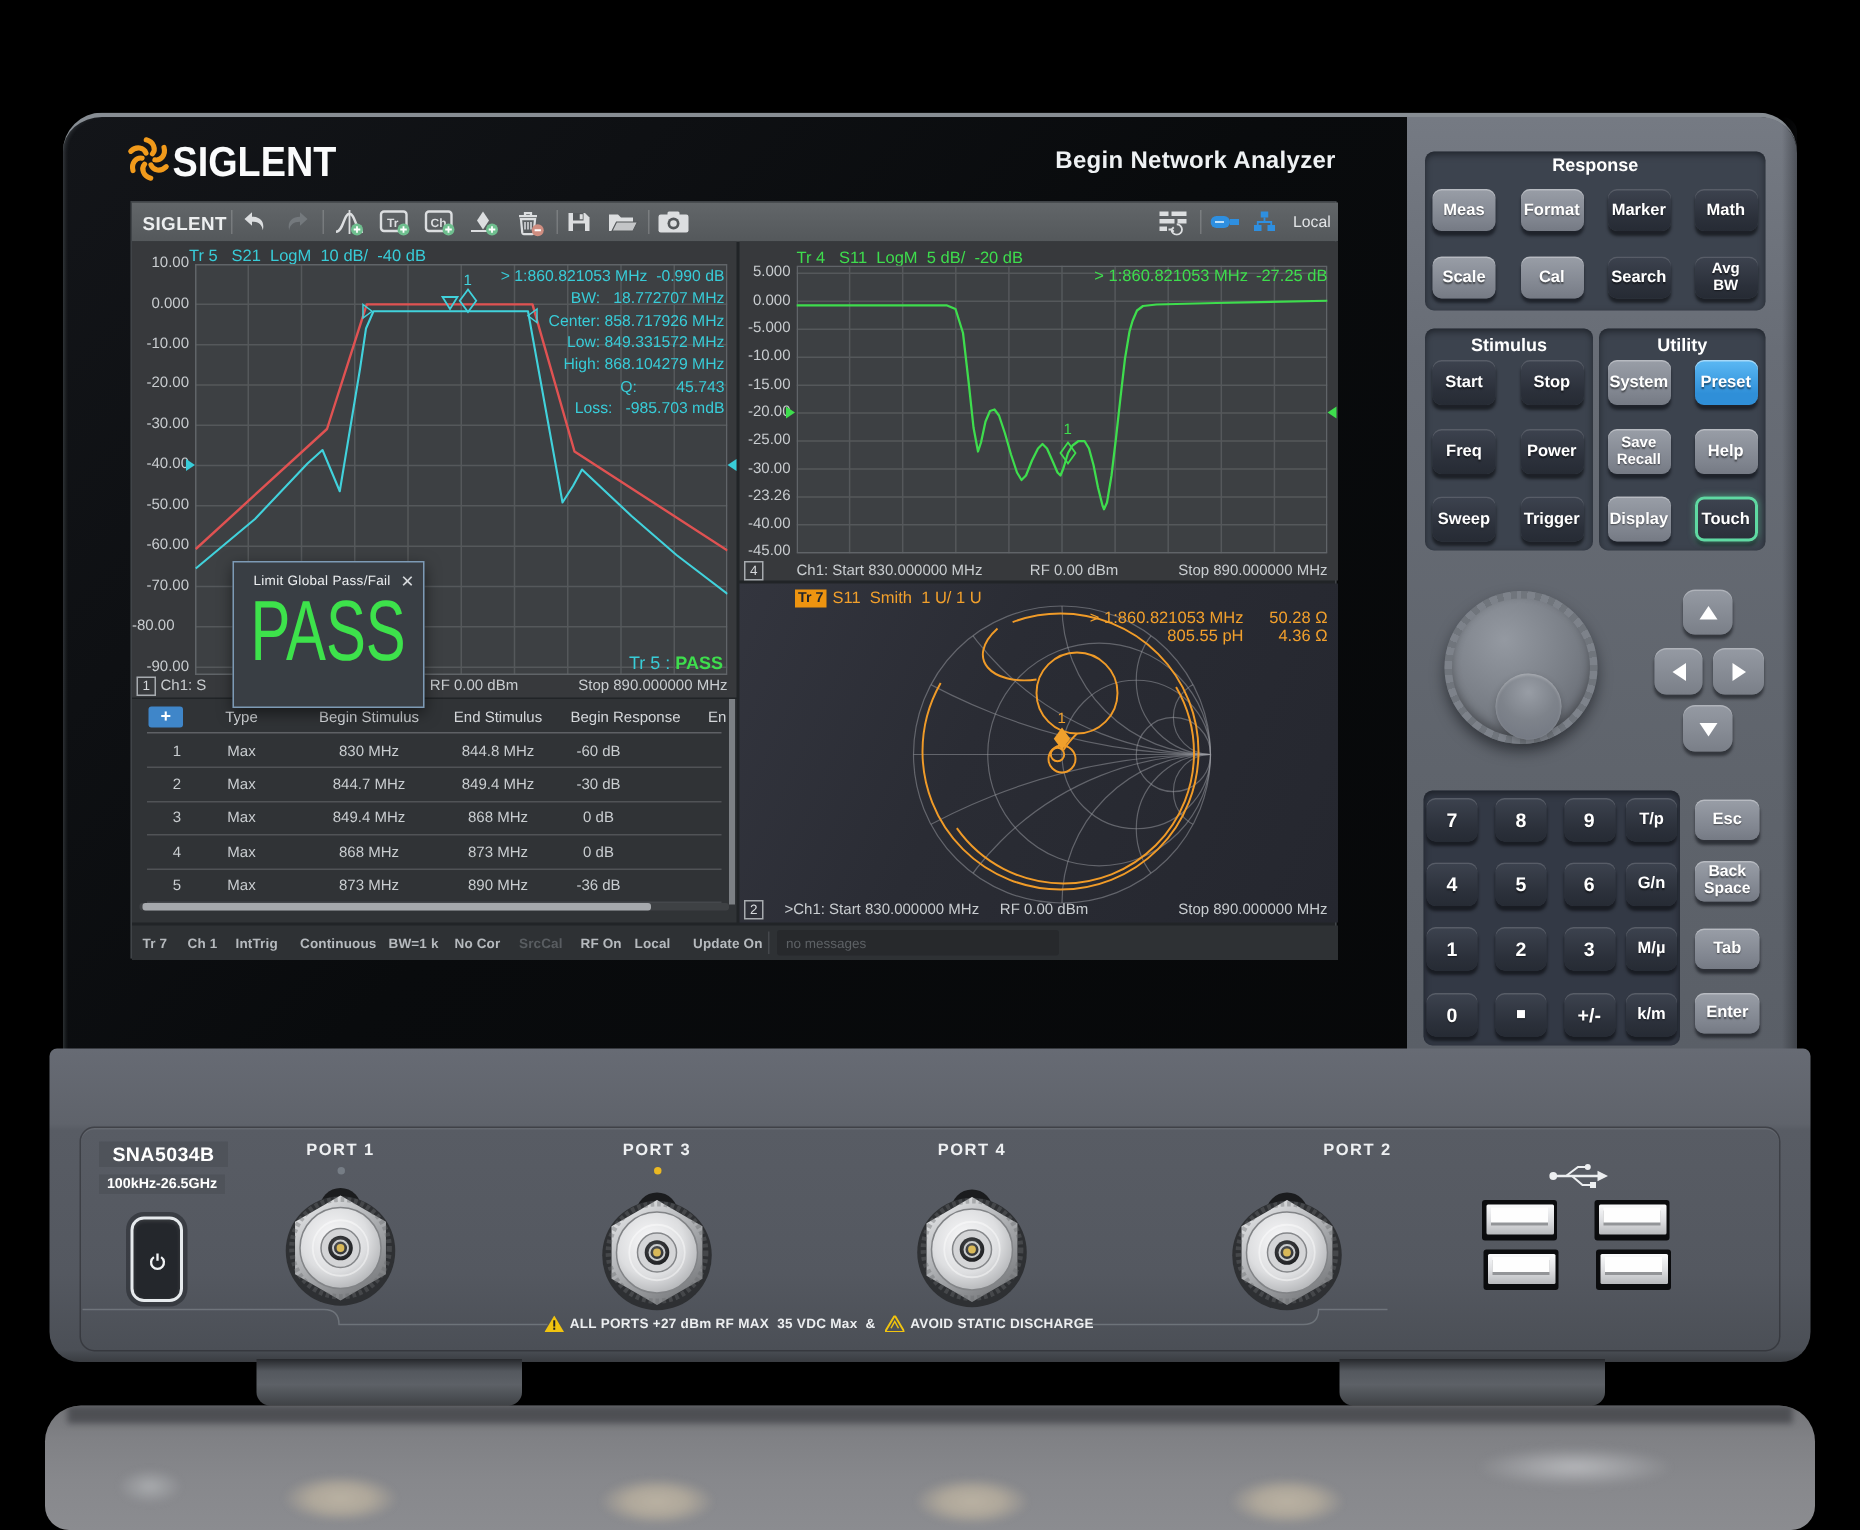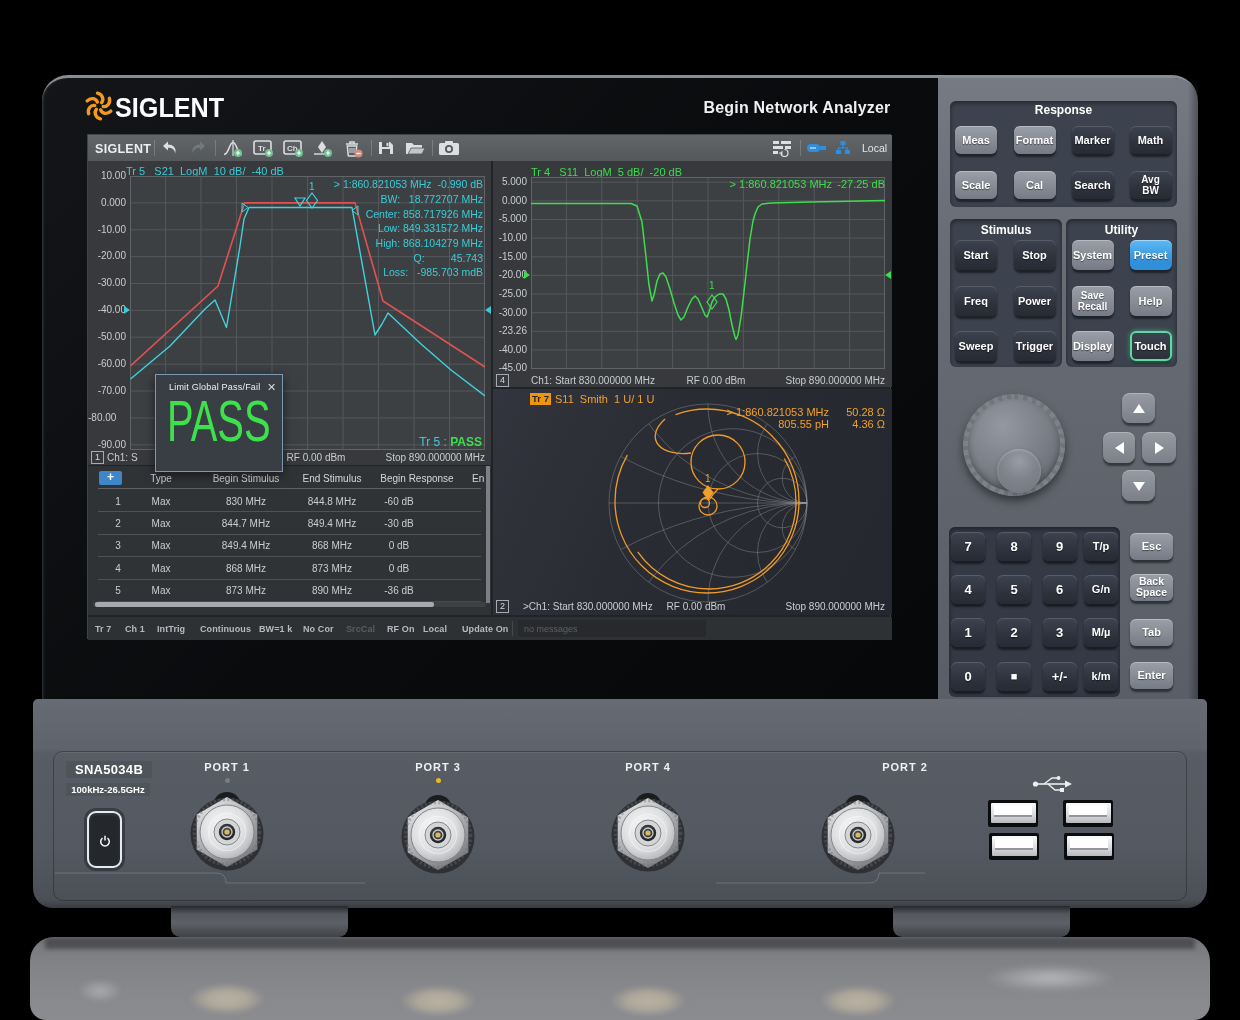--- a/index.html
+++ b/index.html
@@ -527,20 +527,33 @@
 <div class="plabel" style="left:194px;top:62px">PORT 1</div>
 <div class="plabel" style="left:405px;top:62px">PORT 3</div>
 <div class="plabel" style="left:615px;top:62px">PORT 4</div>
 <div class="plabel" style="left:872px;top:62px">PORT 2</div>
 <div class="a" style="left:191.5px;top:79px;width:5px;height:5px;border-radius:50%;background:#8f99a3;opacity:.55"></div>
 <div class="a" style="left:402.5px;top:79px;width:5px;height:5px;border-radius:50%;background:#eab822"></div>
 <div class="usbp" style="left:955px;top:101px"></div>
 <div class="usbp" style="left:1030px;top:101px"></div>
 <div class="usbp" style="left:956px;top:134px"></div>
 <div class="usbp" style="left:1031px;top:134px"></div>
+<div class="a" style="left:303px;top:176px;width:420px;height:14px;display:flex;align-items:center;justify-content:center;white-space:nowrap">
+<svg width="13" height="11" viewBox="0 0 13 11" style="margin:0 4px -1px 0">
+        <path d="M6.5 0 L13 11 H0 Z" fill="#f1c40f"></path>
+        <rect x="5.85" y="3.2" width="1.3" height="4.2" fill="#222"></rect>
+        <rect x="5.85" y="8.1" width="1.3" height="1.4" fill="#222"></rect>
+      </svg>
+      <span style="font-size:9px;font-weight:bold;color:#eceef0;letter-spacing:.2px">ALL PORTS +27 dBm RF MAX&nbsp;&nbsp;35 VDC Max&nbsp;&nbsp;&amp;</span>
+      <svg width="13" height="11" viewBox="0 0 13 11" style="margin:0 4px -1px 6px">
+        <path d="M6.5 0 L13 11 H0 Z" fill="none" stroke="#f1c40f" stroke-width="1.3"></path>
+        <path d="M4 8.5 L6.5 4 L9 8.5" fill="none" stroke="#f1c40f" stroke-width="1"></path>
+      </svg>
+      <span style="font-size:9px;font-weight:bold;color:#eceef0;letter-spacing:.2px">AVOID STATIC DISCHARGE</span>
+</div>
 </div>
 <div class="a foot" style="left:171px"></div>
 <div class="a foot" style="left:893px"></div>
 <div class="a" id="refl">
 <div class="a" style="left:15px;top:0;width:1150px;height:12px;background:rgba(55,57,61,.65);filter:blur(2px)"></div>
 <div class="a blob" style="left:197px;top:46px"></div>
 <div class="a blob" style="left:408px;top:48px"></div>
 <div class="a blob" style="left:618px;top:48px"></div>
 <div class="a blob" style="left:828px;top:48px"></div>
 <div class="a" style="left:48px;top:42px;width:44px;height:24px;background:radial-gradient(ellipse,#a9abae,rgba(150,152,155,0) 70%);filter:blur(2px)"></div>

